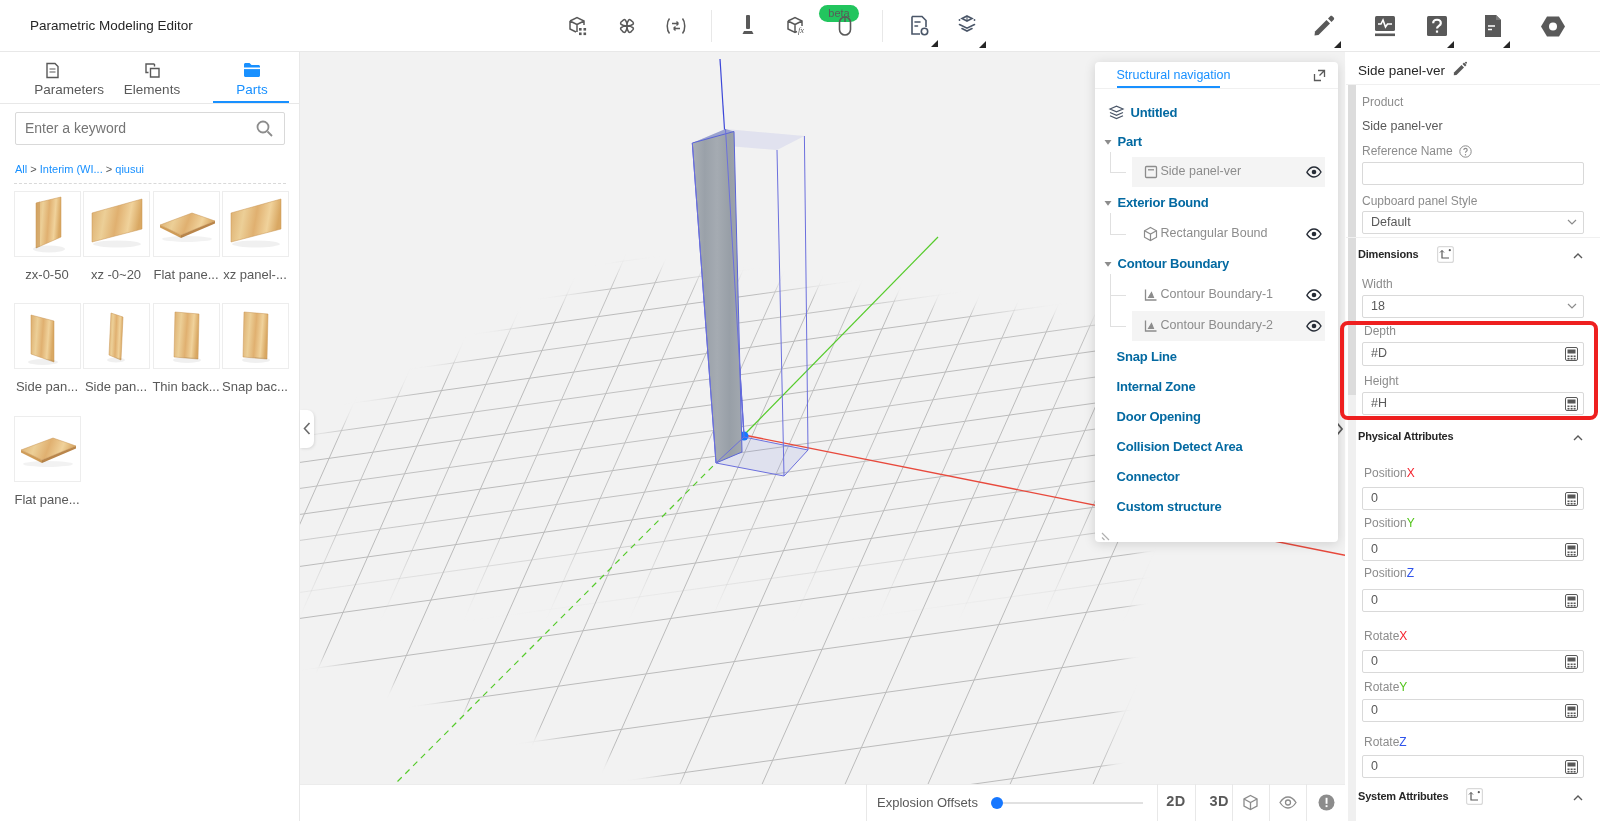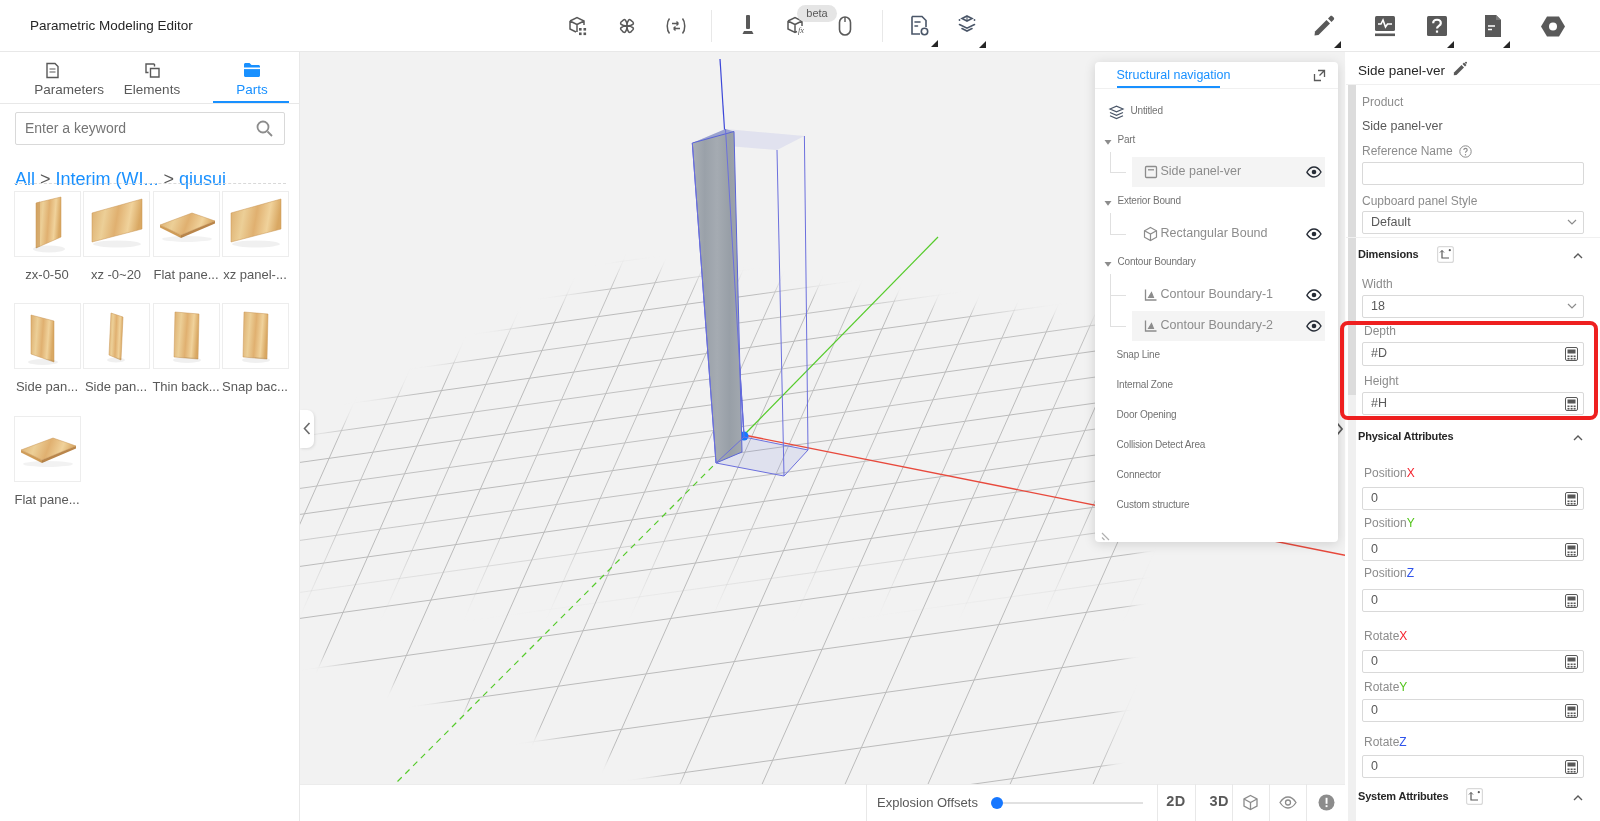--- a/index.html
+++ b/index.html
@@ -1,20 +1,20 @@
 <!DOCTYPE html>
 <html><head><meta charset="utf-8"><style>
 *{margin:0;padding:0;box-sizing:border-box}
 html,body{width:1600px;height:821px;overflow:hidden;font-family:"Liberation Sans",sans-serif;background:#fff}
 .abs{position:absolute}
 .lbl{color:#8c8c8c;font-size:12px}
 .inp{position:absolute;left:1362px;width:222px;height:23px;border:1px solid #d9d9d9;border-radius:2px;background:#fff;font-size:12.5px;color:#595959;line-height:21px;padding-left:8px}
 .calc{position:absolute;right:5px;top:4px;width:13px;height:14px}
 .sechead{position:absolute;left:1358px;font-size:11px;font-weight:bold;color:#262626;letter-spacing:-0.2px}
-.treebold{font-size:10px;font-weight:normal;color:#737373;position:absolute;letter-spacing:-0.2px}
+.treebold{font-size:13px;font-weight:bold;color:#0369a1;position:absolute;letter-spacing:-0.2px}
 .treegray{font-size:12.5px;color:#8c8c8c;position:absolute}
 .thumb{position:absolute;width:67px;height:66px;background:#fff;border:1px solid #ededed}
 .tlabel{position:absolute;width:76px;text-align:center;font-size:13px;color:#595959;white-space:nowrap}
 .divv{position:absolute;width:1px;background:#e8e8e8}
 </style></head><body>
 <div class="abs" style="left:0;top:0;width:1600px;height:52px;background:#fff;border-bottom:1px solid #e8e8e8"></div>
 <div class="abs" style="left:30px;top:18px;font-size:13.5px;color:#262626">Parametric Modeling Editor</div>
 <svg class="abs" style="left:566px;top:14px" width="24" height="24" viewBox="0 0 24 24" fill="none" stroke="#595959" stroke-width="1.5">
 <path d="M4 7L11 3.5L18 7L18 11M4 7L4 15L10 18M4 7L11 10.5L11 18M18 7L11 10.5"></path>
 <g fill="#595959" stroke="none">
@@ -36,21 +36,21 @@
 <svg class="abs" style="left:738px;top:13px" width="20" height="26" viewBox="0 0 20 26">
     <g fill="#595959">
 <rect x="8" y="2" width="4" height="14" rx="1"></rect>
       <path d="M6 18L14 18L15.5 21L4.5 21Z"></path>
     </g>
   </svg>
 <svg class="abs" style="left:784px;top:14px" width="26" height="24" viewBox="0 0 26 24" fill="none" stroke="#595959" stroke-width="1.5">
 <path d="M4 7L11 3.5L18 7L18 12M4 7L4 15L11 18.5L13 17.5M4 7L11 10.5L11 18.5M18 7L11 10.5"></path>
 <text x="14" y="19" font-size="8.5" font-style="italic" fill="#595959" stroke="none" font-family="Liberation Serif">fx</text>
   </svg>
-<div class="abs" style="left:797px;top:5px;width:40px;height:17px;background:#e5e5e5;border-radius:9px;color:#595959;font-size:11px;text-align:center;line-height:17px">beta</div>
+<div class="abs" style="left:819px;top:5px;width:40px;height:17px;background:#22c55e;border-radius:9px;color:#595959;font-size:11px;text-align:center;line-height:17px">beta</div>
 <svg class="abs" style="left:835px;top:14px" width="20" height="24" viewBox="0 0 20 24" fill="none" stroke="#595959" stroke-width="1.6">
 <rect x="4.5" y="3" width="11" height="18" rx="5.5"></rect>
     <path d="M10 3L10 8" stroke-width="1.4"></path>
   </svg>
 <div class="divv" style="left:882px;top:10px;height:32px"></div>
 <svg class="abs" style="left:906px;top:13px" width="26" height="26" viewBox="0 0 26 26" fill="none" stroke="#4a5668" stroke-width="1.6">
 <path d="M6 3.5L16 3.5L20 7.5L20 14M6 3.5L6 21L14 21"></path>
     <path d="M9 9L14 9M9 13L11.5 13" stroke-linecap="round"></path>
 <circle cx="18.5" cy="18.5" r="3.2"></circle>
   </svg>
@@ -116,21 +116,21 @@
   </svg>
 <div class="abs" style="left:200px;top:82px;width:104px;text-align:center;font-size:13.5px;color:#1890ff">Parts</div>
 <div class="abs" style="left:213px;top:101px;width:76px;height:3px;background:#1890ff"></div>
 <div class="abs" style="left:0;top:103px;width:300px;height:1px;background:#e8e8e8"></div>
 <div class="abs" style="left:15px;top:112px;width:270px;height:33px;border:1px solid #d9d9d9;border-radius:2px;background:#fff"></div>
 <div class="abs" style="left:25px;top:120px;font-size:14px;color:#757575">Enter a keyword</div>
 <svg class="abs" style="left:255px;top:119px" width="19" height="19" viewBox="0 0 19 19" fill="none" stroke="#8c8c8c" stroke-width="1.8">
 <circle cx="8" cy="8" r="5.5"></circle>
     <path d="M12.5 12.5L17 17"></path>
   </svg>
-<div class="abs" style="left:15px;top:169px;font-size:18px;color:#595959">
+<div class="abs" style="left:15px;top:163px;font-size:11px;color:#595959">
 <span style="color:#1890ff">All</span> &gt; <span style="color:#1890ff">Interim (WI...</span> &gt; <span style="color:#1890ff">qiusui</span></div>
 <div class="abs" style="left:14px;top:183px;width:272px;border-top:1px dashed #d9d9d9"></div>
 <div class="thumb" style="left:14px;top:191px"><svg width="65" height="64" viewBox="0 0 65 64">
       <defs>
         <linearGradient id="wg" x1="0" y1="0" x2="1" y2="0.15">
           <stop offset="0" stop-color="#dcad6d"></stop>
           <stop offset="0.3" stop-color="#eccf97"></stop>
           <stop offset="0.55" stop-color="#e0b070"></stop>
           <stop offset="0.8" stop-color="#f0d29b"></stop>
           <stop offset="1" stop-color="#d9a863"></stop>

